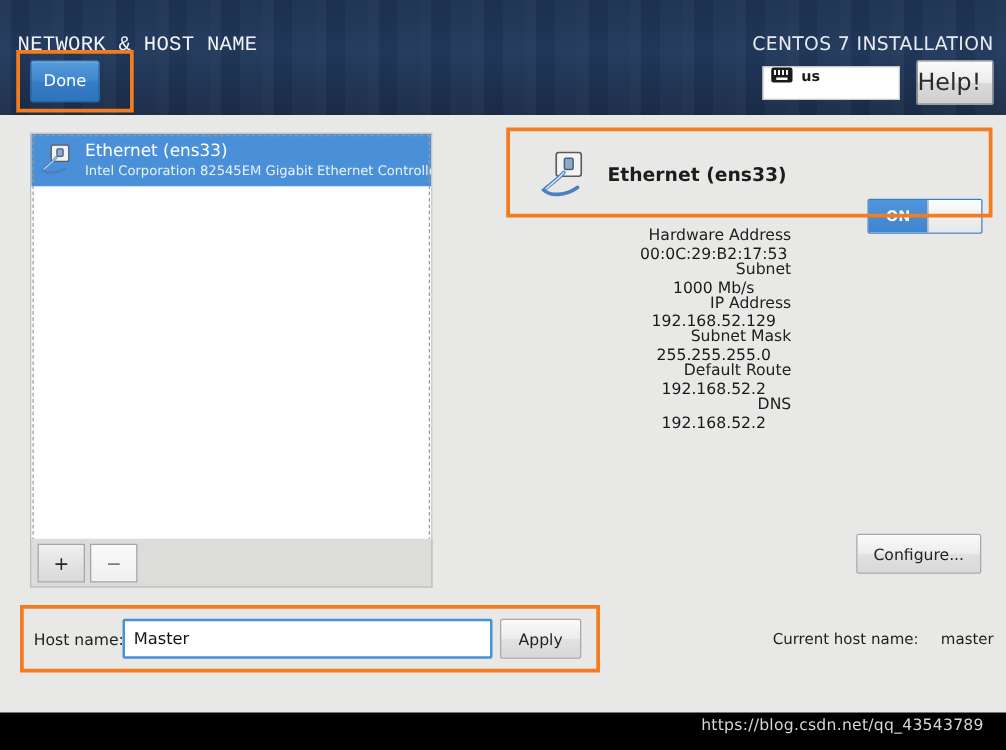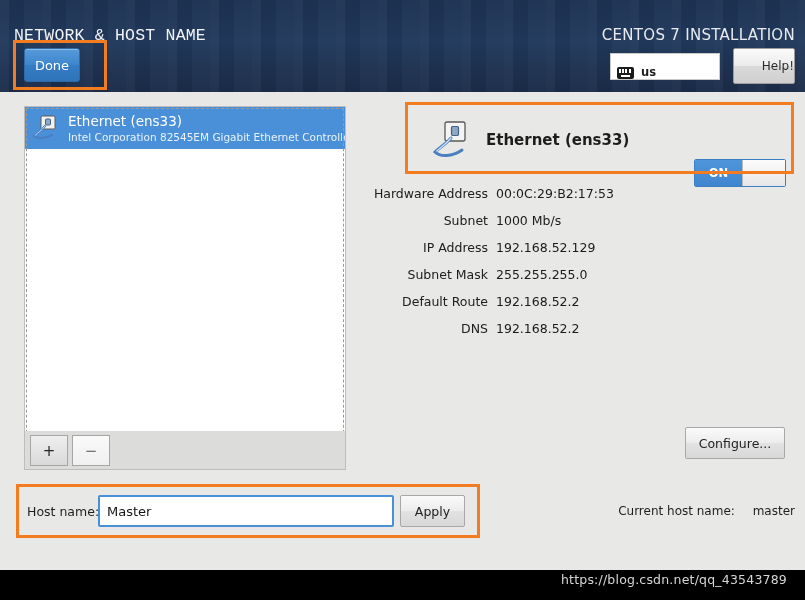--- a/index.html
+++ b/index.html
@@ -77,21 +77,21 @@
   }
   #keyboard-indicator {
     position: absolute;
     right: 85px;
     top: 53px;
     width: 110px;
     height: 27px;
     background: #ffffff;
     border: 1px solid #c9c9c9;
     display: flex;
-    align-items: flex-end;
+    align-items: flex-start;
     padding-left: 6px;
     box-sizing: border-box;
     cursor: pointer;
     margin-left: 21px;
   }
   .kbd-glyph {
     width: 17px; height: 12px;
     background: #1b1b1b;
     border-radius: 2px;
     position: relative;
@@ -121,24 +121,24 @@
   #help-button {
     position: absolute;
     right: 10px;
     top: 48px;
     width: 62px;
     height: 36px;
     border: 1px solid #9c9c9c;
     border-radius: 2px;
     background: linear-gradient(180deg, #fbfbfb 0%, #ebebeb 50%, #dadada 51%, #cfcfcf 100%);
     color: #2b2b2b;
-    font-size: 12px;
-    display: flex;
-    align-items: center;
-    justify-content: flex-end;
+    font-size: 19px;
+    display: flex;
+    align-items: center;
+    justify-content: flex-start;
     cursor: pointer;
     box-sizing: border-box;
   }
 
   
   #device-list-panel {
     position: absolute;
     left: 24px;
     top: 106px;
     width: 322px;
@@ -294,20 +294,21 @@
     left: 356px;
     top: 180px;
     width: 430px;
   }
   .detail-row {
     display: flex;
     height: 27px;
     align-items: center;
     font-size: 12.5px;
     color: #1f1f1f;
+    flex-direction: column;
   }
   .detail-label {
     width: 132px;
     text-align: right;
     padding-right: 8px;
     color: #202020;
     white-space: nowrap;
   }
   .detail-value {
     color: #1a1a1a;

